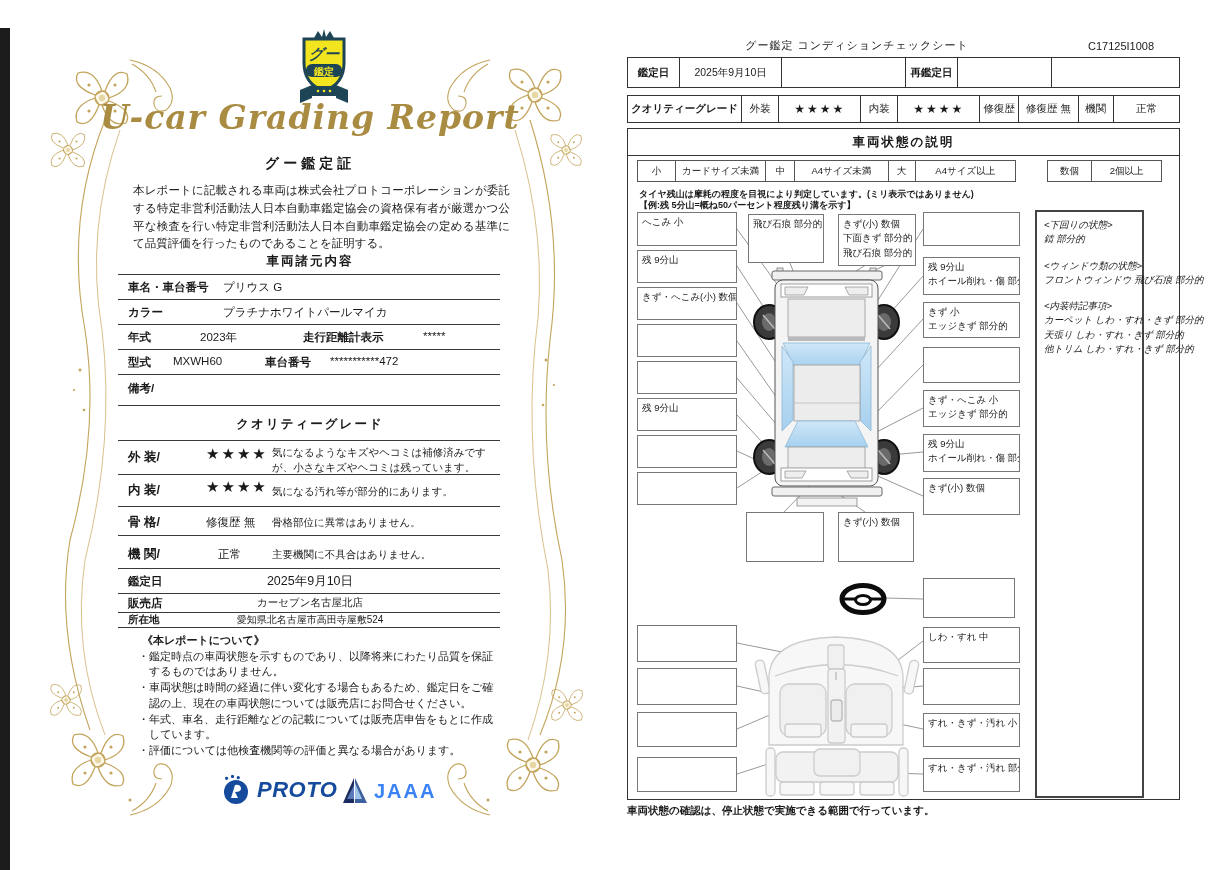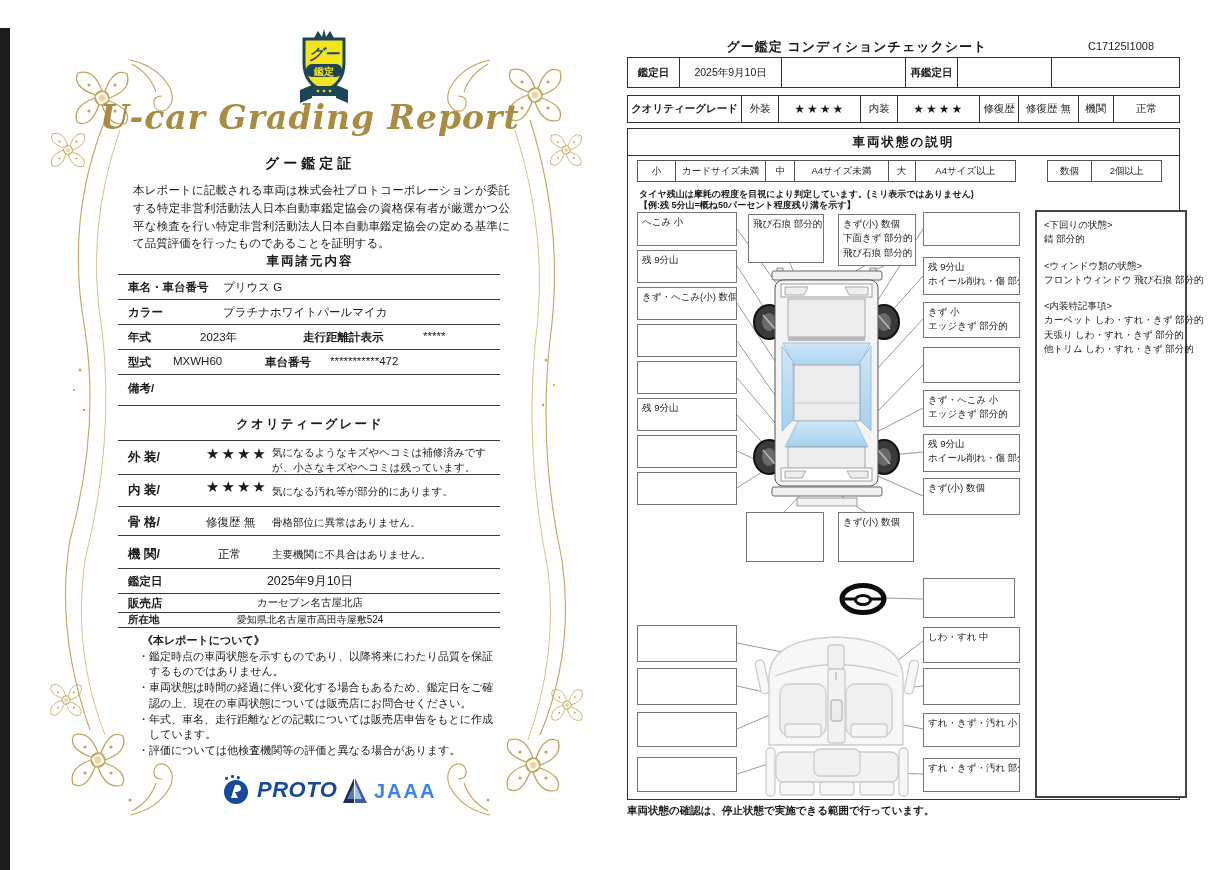--- a/index.html
+++ b/index.html
@@ -22,21 +22,21 @@
   .intro { font-size:11.5px; line-height:1.55; text-align:justify; }
   .sec-head { font-size:12.5px; font-weight:bold; letter-spacing:2px; }
   .stars-lg { font-size:15px; letter-spacing:2px; }
   .desc { font-size:10.5px; line-height:1.4; }
   .about { font-size:11px; line-height:1.38; }
   .about-item { text-indent:-11px; padding-left:11px; margin-bottom:1px; }
   .proto-text { font-size:22px; font-weight:bold; font-style:italic; color:#164a9c; letter-spacing:0.5px; }
   .jaaa-text { font-size:20px; font-weight:bold; color:#3b82f6; letter-spacing:2px; }
   
   #right-page { position:absolute; left:622px; top:0; width:575px; height:870px; background:#fff; }
-  .rp-title { font-size:13px; font-weight:bold; letter-spacing:1px; }
+  .rp-title { font-size:11px; font-weight:normal; letter-spacing:1px; }
   .serial { font-size:11px; }
   .hdr-table { position:absolute; display:flex; border:1px solid #333; background:#fff; }
   .hdr-cell {
     border-right:1px solid #333; display:flex; align-items:center; justify-content:center;
     font-size:10.5px; height:100%; overflow:hidden; white-space:nowrap;
   }
   .hdr-cell:last-child { border-right:none; }
   .stars-sm { font-size:12px; letter-spacing:2px; }
   .bigbox { position:absolute; border:1px solid #333; background:#fff; }
   .section-title { font-size:12.5px; font-weight:bold; letter-spacing:2px; }
@@ -436,21 +436,21 @@
     <span>しわ・すれ 中</span>
     </div>
   <div class="co" style="left:301px;top:668px;width:97px;height:37px;"></div>
   <div class="co" style="left:301px;top:713px;width:97px;height:34px;">
     <span>すれ・きず・汚れ 小</span>
     </div>
   <div class="co" style="left:301px;top:758px;width:97px;height:34px;">
     <span>すれ・きず・汚れ 部分的</span>
     </div>
 
-  <div class="notes-panel" style="left:413px;top:210px;width:152px;height:588px;">
+  <div class="notes-panel" style="left:413px;top:210px;width:109px;height:588px;font-style:italic;">
     <span class="nt">&lt;下回りの状態&gt;</span>
     <span class="nt">錆 部分的</span>
     <div class="gap"></div>
     <span class="nt">&lt;ウィンドウ類の状態&gt;</span>
     <span class="nt">フロントウィンドウ 飛び石痕 部分的</span>
     <div class="gap"></div>
     <span class="nt">&lt;内装特記事項&gt;</span>
     <span class="nt">カーペット しわ・すれ・きず 部分的</span>
     <span class="nt">天張り しわ・すれ・きず 部分的</span>
     <span class="nt">他トリム しわ・すれ・きず 部分的</span>

